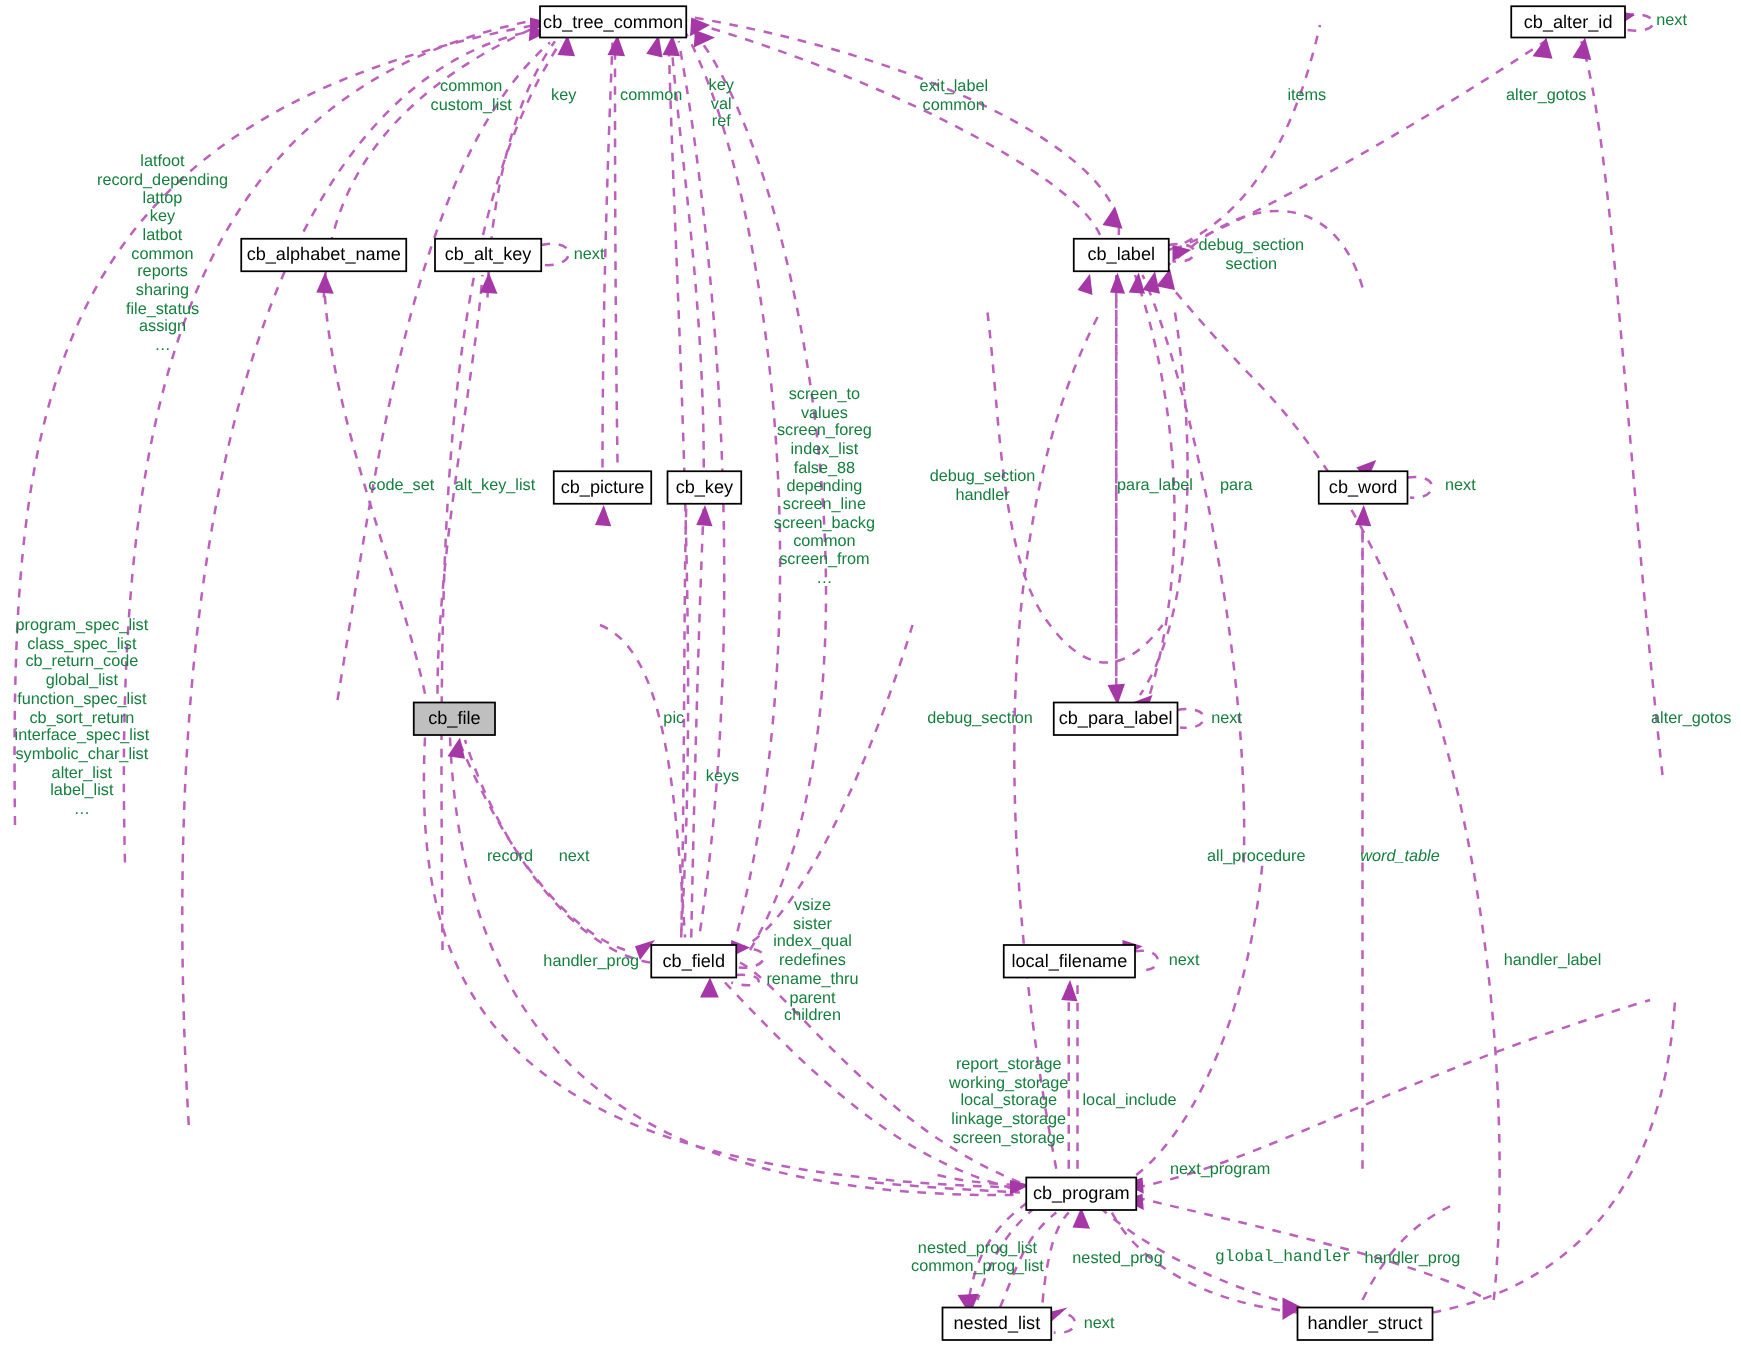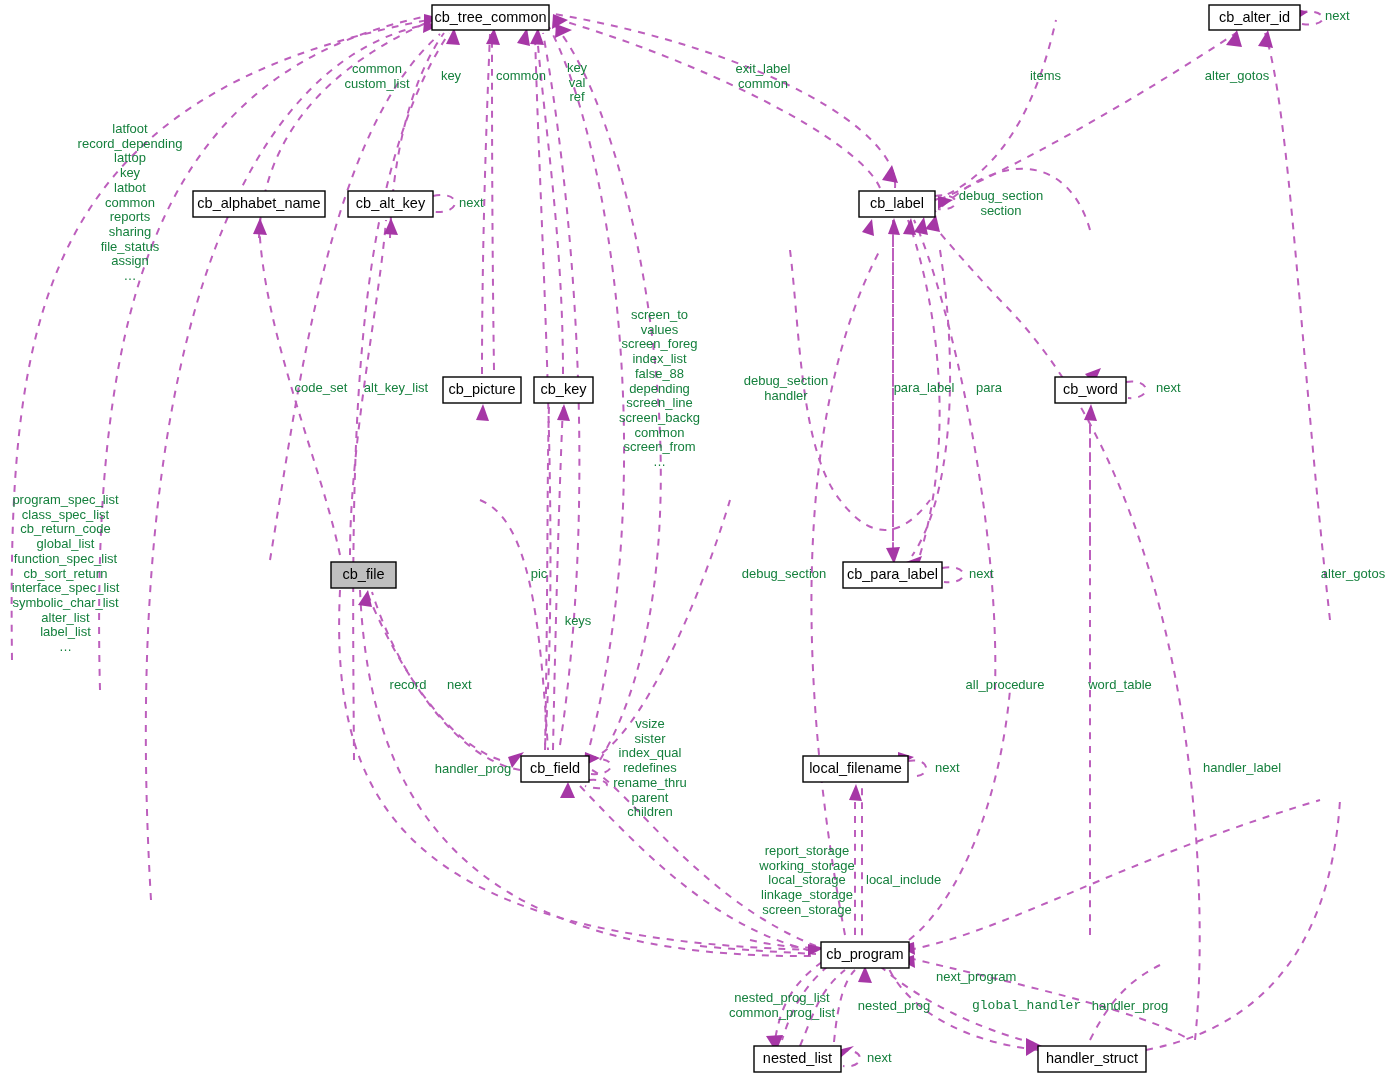--- a/index.html
+++ b/index.html
@@ -305,27 +305,27 @@
       <div class="edge-label" style="left: 360px; top: 381px; width: 72px;">alt_key_list</div>
       <div class="edge-label" style="left: 5px; top: 493px; width: 121px;">program_spec_list<br>class_spec_list<br>cb_return_code<br>global_list<br>function_spec_list<br>cb_sort_return<br>interface_spec_list<br>symbolic_char_list<br>alter_list<br>label_list<br>…</div>
       <div class="edge-label" style="left: 738px; top: 567px; width: 92px;">debug_section</div>
       <div class="edge-label left" style="left: 969px; top: 567px; width: 32px;">next</div>
       <div class="edge-label" style="left: 1317px; top: 567px; width: 72px;">alter_gotos</div>
       <div class="edge-label" style="left: 527px; top: 567px; width: 24px;">pic</div>
       <div class="edge-label" style="left: 561px; top: 567px; width: 34px; margin-top: 47px;">keys</div>
       <div class="edge-label" style="left: 386px; top: 678px; width: 44px;">record</div>
       <div class="edge-label" style="left: 447px; top: 678px; width: 24px;">next</div>
       <div class="edge-label" style="left: 961px; top: 678px; width: 88px;">all_procedure</div>
-      <div class="edge-label" style="left: 1084px; top: 678px; width: 72px;">word_table</div>
+      <div class="edge-label" style="left: 1084px; top: 678px; width: 72px; font-style: italic;">word_table</div>
       <div class="edge-label" style="left: 1198px; top: 761px; width: 88px;">handler_label</div>
       <div class="edge-label" style="left: 430px; top: 762px; width: 86px;">handler_prog</div>
       <div class="edge-label left" style="left: 935px; top: 761px; width: 32px;">next</div>
       <div class="edge-label" style="left: 590px; top: 717px; width: 78px; margin-left: 21px;">vsize<br>sister<br>index_qual<br>redefines<br>rename_thru<br>parent<br>children</div>
       <div class="edge-label" style="left: 755px; top: 844px; width: 104px;">report_storage<br>working_storage<br>local_storage<br>linkage_storage<br>screen_storage</div>
       <div class="edge-label left" style="left: 866px; top: 873px; width: 84px;">local_include</div>
-      <div class="edge-label left" style="left: 936px; top: 970px; width: 86px;">next_program</div>
+      <div class="edge-label left" style="left: 936px; top: 928px; width: 86px;">next_program</div>
       <div class="edge-label" style="left: 726px; top: 991px; width: 112px;">nested_prog_list<br>common_prog_list</div>
       <div class="edge-label" style="left: 855px; top: 999px; width: 78px; text-align: center;">nested_prog</div>
       <div class="edge-label" style="left: 972px; top: 999px; width: 94px; font-family: Liberation Mono, monospace;">global_handler</div>
       <div class="edge-label" style="left: 1087px; top: 999px; width: 86px;">handler_prog</div>
       <div class="edge-label left" style="left: 867px; top: 1051px; width: 32px;">next</div>
     </div>
 </div>
 
 </body></html>

